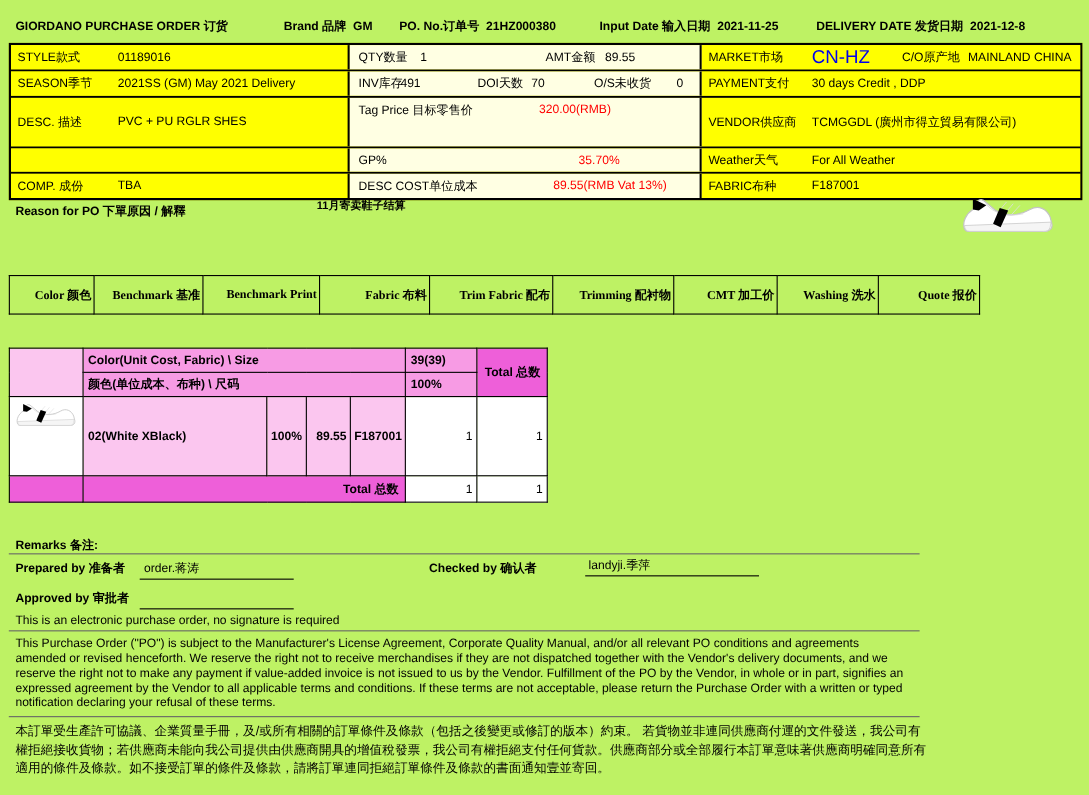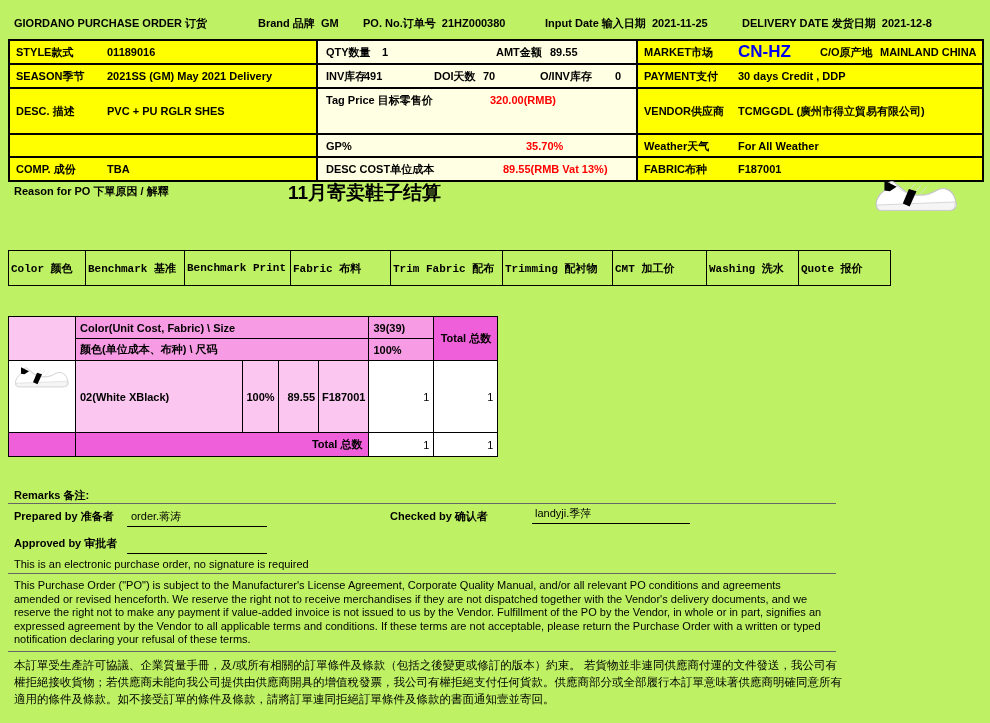--- a/index.html
+++ b/index.html
@@ -11,26 +11,26 @@
   .blue{color:#0000EE;}
   
   .hblock{position:absolute;left:8px;top:39px;width:972px;border:2px solid #000;background:#FFFF00;}
   .hrow{display:flex;}
   .hrow + .hrow{border-top:2px solid #000;}
   .seg{position:relative;}
   .seg.left{width:306px;background:#FFFF00;border-right:2px solid #000;}
   .seg.mid{width:318px;background:#FFFFE3;border-right:2px solid #000;}
   .seg.right{flex:1;background:#FFFF00;}
   .h22{height:22px;} .h44{height:44px;} .h21{height:21px;}
-  .p{position:absolute;top:50%;transform:translateY(-50%);white-space:nowrap;font-weight:bold;}
+  .p{position:absolute;top:50%;transform:translateY(-50%);white-space:nowrap;font-weight:normal;}
   .subrow{position:relative;height:22px;}
   
   .btable{position:absolute;left:8px;top:250px;border-collapse:collapse;table-layout:fixed;}
-  .btable td{border:1.5px solid #000;text-align:left;vertical-align:middle;
-             font-family:Liberation Mono, monospace;font-size:11px;padding:0 2px;}
+  .btable td{border:1.5px solid #000;text-align:right;vertical-align:middle;
+             font-family:Liberation Serif, serif;font-size:11px;padding:0 2px;}
   .btable .hd{font-weight:bold;height:34px;}
   .btable .dt{height:26px;}
   
   .ptable{position:absolute;left:8px;top:316px;border-collapse:collapse;table-layout:fixed;}
   .ptable td{border:1.5px solid #000;font-family:"Liberation Sans",sans-serif;font-size:11px;
              vertical-align:middle;padding:0 4px;}
   .ph{background:#F79BE4;font-weight:bold;text-align:left;}
   .pl{background:#FBC6EF;font-weight:bold;}
   .ps{background:#EE5FD9;font-weight:bold;}
   .pw{background:#fff;text-align:right;padding-right:8px;}
@@ -94,21 +94,21 @@
     <div class="hrow h22">
       <div class="seg left h22">
         <span class="p" style="left:6px">SEASON季节</span>
         <span class="p" style="left:97px">2021SS (GM) May 2021 Delivery</span>
       </div>
       <div class="seg mid h22">
         <span class="p" style="left:8px">INV库存</span>
         <span class="p" style="left:46px">491</span>
         <span class="p" style="left:116px">DOI天数</span>
         <span class="p" style="left:165px">70</span>
-        <span class="p" style="left:222px">O/INV库存</span>
+        <span class="p" style="left:222px">O/S未收货</span>
         <span class="p" style="left:297px">0</span>
       </div>
       <div class="seg right h22">
         <span class="p" style="left:6px">PAYMENT支付</span>
         <span class="p" style="left:100px">30 days Credit , DDP</span>
       </div>
     </div>
 
     <div class="hrow h44">
       <div class="seg left h44">
@@ -149,21 +149,21 @@
         <span class="p red" style="left:185px">89.55(RMB Vat 13%)</span>
       </div>
       <div class="seg right h22">
         <span class="p" style="left:6px">FABRIC布种</span>
         <span class="p" style="left:100px">F187001</span>
       </div>
     </div>
   </div>
 
   <div class="abs b" style="left:14px;top:184px;">Reason for PO 下單原因  / 解釋</div>
-  <div class="abs b" style="left:288px;top:180px;font-size:19px;">11月寄卖鞋子结算</div>
+  <div class="abs b" style="left:288px;top:180px;font-size:10px;">11月寄卖鞋子结算</div>
   <svg class="abs" style="left:868px;top:176px;" width="94" height="42" viewBox="0 0 120 55">
     <use href="#shoe-sym"></use>
   </svg>
 
   <table class="btable">
     <colgroup>
       <col style="width:77px">
         <col style="width:99px">
         <col style="width:106px">
         <col style="width:100px">

